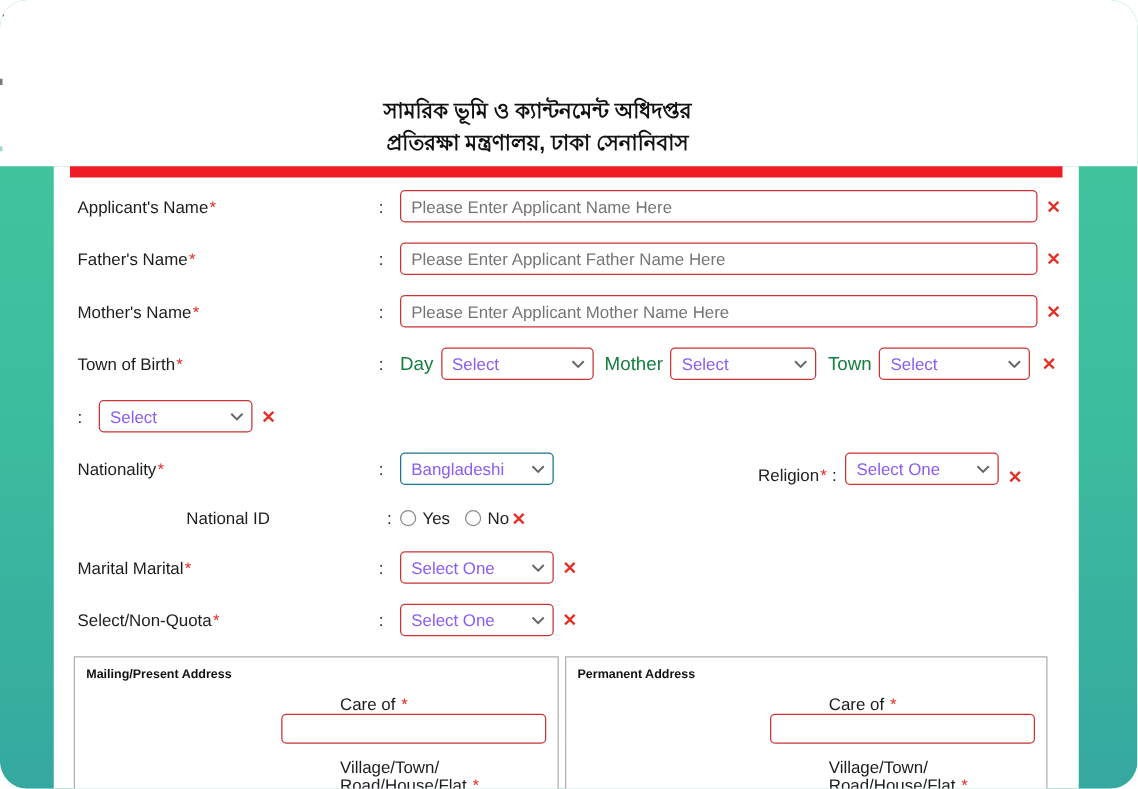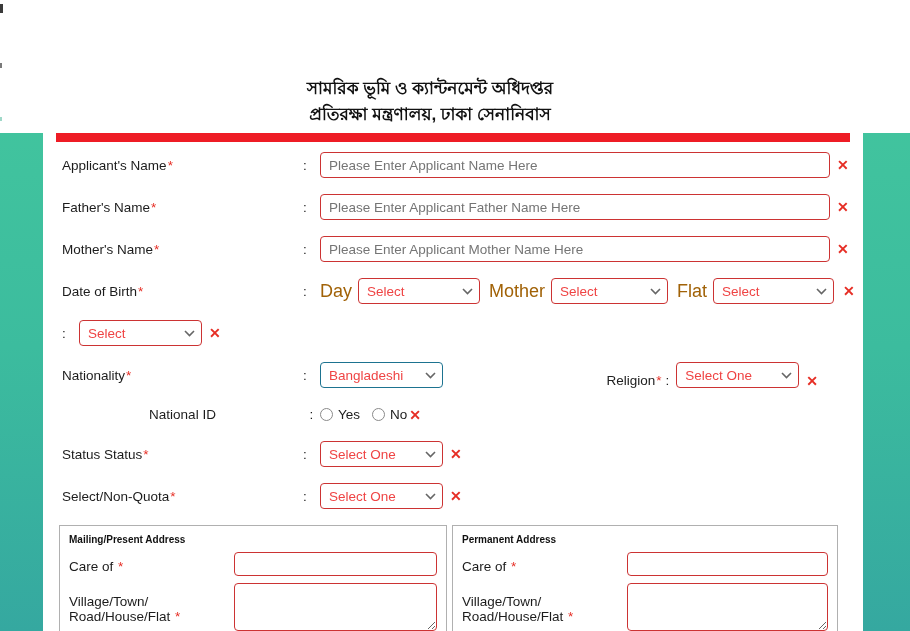--- a/index.html
+++ b/index.html
@@ -1,20 +1,20 @@
 <!DOCTYPE html>
 <html><head>
 <meta charset="utf-8">
 <style>
   * { margin:0; padding:0; box-sizing:border-box; }
   html,body { width:910px; height:631px; overflow:hidden; }
   body { font-family:"Liberation Sans", sans-serif; color:#212121; }
 
   .page { position:relative; width:910px; height:631px;
-          background:linear-gradient(180deg,#44c89e 0%, #3cbc9e 55%, #35a8a0 100%); overflow:hidden; }
+          background:linear-gradient(180deg,#44c89e 0%, #3cbc9e 55%, #35a8a0 100%); overflow:hidden;border-radius:22px; }
 
   .top-band { position:absolute; top:0; left:0; width:910px; height:133px; background:#ffffff; }
   .edge-mark { position:absolute; background:#3a3a3a; }
   .em1 { left:0; top:4px;  width:3px; height:9px; }
   .em2 { left:0; top:63px; width:2px; height:5px; background:#7a7a7a; }
   .em3 { left:0; top:117px; width:2px; height:4px; background:#9fd8c8; }
 
   .hdr { position:absolute; top:76px; left:0; width:860px; text-align:center;
          font-size:17px; line-height:26px; font-weight:600; color:#111; }
 
@@ -33,43 +33,43 @@
 
   .ctrl { display:flex; align-items:center; }
 
   input[type=text] { width:510px; height:26px; border:1px solid #cc3333; border-radius:4px;
        padding:0 8px; font-size:13.5px; font-family:"Liberation Sans",sans-serif; color:#222; outline:none; }
   input[type=text]::placeholder { color:#757575; opacity:1; }
 
   .sel { position:relative; display:inline-block; height:26px; }
   .sel select { appearance:none; -webkit-appearance:none; -moz-appearance:none;
        width:100%; height:26px; border:1px solid #cc3333; border-radius:4px; background:#fff;
-       padding:0 22px 0 8px; font-size:13.5px; font-family:"Liberation Sans",sans-serif; color:#ef4444; outline:none; }
+       padding:0 22px 0 8px; font-size:13.5px; font-family:"Liberation Sans",sans-serif; color:#8b5cf6; outline:none; }
   .sel.valid select { border-color:#1d7390; }
   .sel .chev { position:absolute; right:7px; top:10px; pointer-events:none; }
 
   .x-mark { color:#e62e25; font-size:14px; font-weight:bold; margin-left:7px; line-height:1; }
 
-  .dob-word { font-size:18px; color:#a16207; margin:0 6px 0 0; }
+  .dob-word { font-size:15px; color:#15803d; margin:0 6px 0 0; }
   .dob-group { display:flex; align-items:center; }
   .dob-group .sel { margin-right:9px; }
 
   .radio { display:inline-block; width:13px; height:13px; border:1px solid #8a8a8a;
            border-radius:50%; background:#fff; margin-right:5px; cursor:pointer; }
   .radio-lbl { font-size:13.5px; margin-right:12px; }
 
   .rel-group { display:flex; align-items:flex-end; margin-left:auto; margin-right:45px; }
   .rel-group .lbl-sm { font-size:13.5px; margin-right:4px; }
   .rel-group .colon-sm { font-size:13.5px; margin-right:7px; }
 
   .addr-wrap { display:flex; margin-left:16px; margin-top:0; }
   .addr-box { width:388px; border:1px solid #b0b0b0; background:#fff; height:140px; }
   .addr-box + .addr-box { margin-left:5px; width:386px; }
   .addr-title { font-size:10px; font-weight:bold; padding:8px 9px 7px; color:#111; }
-  .addr-row { display:flex; align-items:center; padding:0 9px; margin-bottom:7px; }
+  .addr-row { display:flex; align-items:flex-end; padding:0 9px; margin-bottom:7px;flex-direction:column; }
   .addr-lbl { width:165px; flex:none; font-size:13.5px; line-height:15px; padding-top:4px; color:#1c1c1c; }
   .addr-row input[type=text] { width:212px; height:24px; }
   .addr-row textarea { width:212px; height:48px; border:1px solid #cc3333; border-radius:4px;
        font-family:"Liberation Sans",sans-serif; font-size:13.5px; padding:3px 8px; resize:both; outline:none; }
 </style>
 </head>
 <body>
 
 <div class="page">
 
@@ -109,38 +109,38 @@
       <div class="row">
         <span class="lbl"><span>Mother's Name</span><span class="req">*</span></span>
         <span class="colon">:</span>
         <span class="ctrl">
           <input type="text" placeholder="Please Enter Applicant Mother Name Here" style="">
           <span class="x-mark">✕</span>
         </span>
       </div>
 
       <div class="row">
-        <span class="lbl"><span>Date of Birth</span><span class="req">*</span></span>
+        <span class="lbl"><span>Town of Birth</span><span class="req">*</span></span>
         <span class="colon">:</span>
         <span class="ctrl dob-group">
           <span class="dob-word">Day</span>
           <span class="sel" style="width:122px">
             <select><option>Select</option></select>
             <svg class="chev" width="11" height="7" viewBox="0 0 11 7">
                 <path d="M1 1l4.5 4.5L10 1" fill="none" stroke="#666" stroke-width="1.6"></path>
               </svg>
           </span>
           <span class="dob-word">Mother</span>
           <span class="sel" style="width:117px">
             <select><option>Select</option></select>
             <svg class="chev" width="11" height="7" viewBox="0 0 11 7">
                 <path d="M1 1l4.5 4.5L10 1" fill="none" stroke="#666" stroke-width="1.6"></path>
               </svg>
           </span>
-          <span class="dob-word">Flat</span>
+          <span class="dob-word">Town</span>
           <span class="sel" style="width:121px">
             <select><option>Select</option></select>
             <svg class="chev" width="11" height="7" viewBox="0 0 11 7">
                 <path d="M1 1l4.5 4.5L10 1" fill="none" stroke="#666" stroke-width="1.6"></path>
               </svg>
           </span>
           <span class="x-mark" style="margin-left:0">✕</span>
         </span>
       </div>
 
@@ -187,21 +187,21 @@
         <span class="ctrl">
           <span class="radio"></span>
           <span class="radio-lbl">Yes</span>
           <span class="radio"></span>
           <span class="radio-lbl" style="margin-right:0">No</span>
           <span class="x-mark" style="margin-left:2px">✕</span>
         </span>
       </div>
 
       <div class="row">
-        <span class="lbl"><span>Status Status</span><span class="req">*</span></span>
+        <span class="lbl"><span>Marital Marital</span><span class="req">*</span></span>
         <span class="colon">:</span>
         <span class="ctrl">
           <span class="sel" style="width:123px">
             <select><option>Select One</option></select>
             <svg class="chev" width="11" height="7" viewBox="0 0 11 7">
                 <path d="M1 1l4.5 4.5L10 1" fill="none" stroke="#666" stroke-width="1.6"></path>
               </svg>
           </span>
           <span class="x-mark">✕</span>
         </span>

